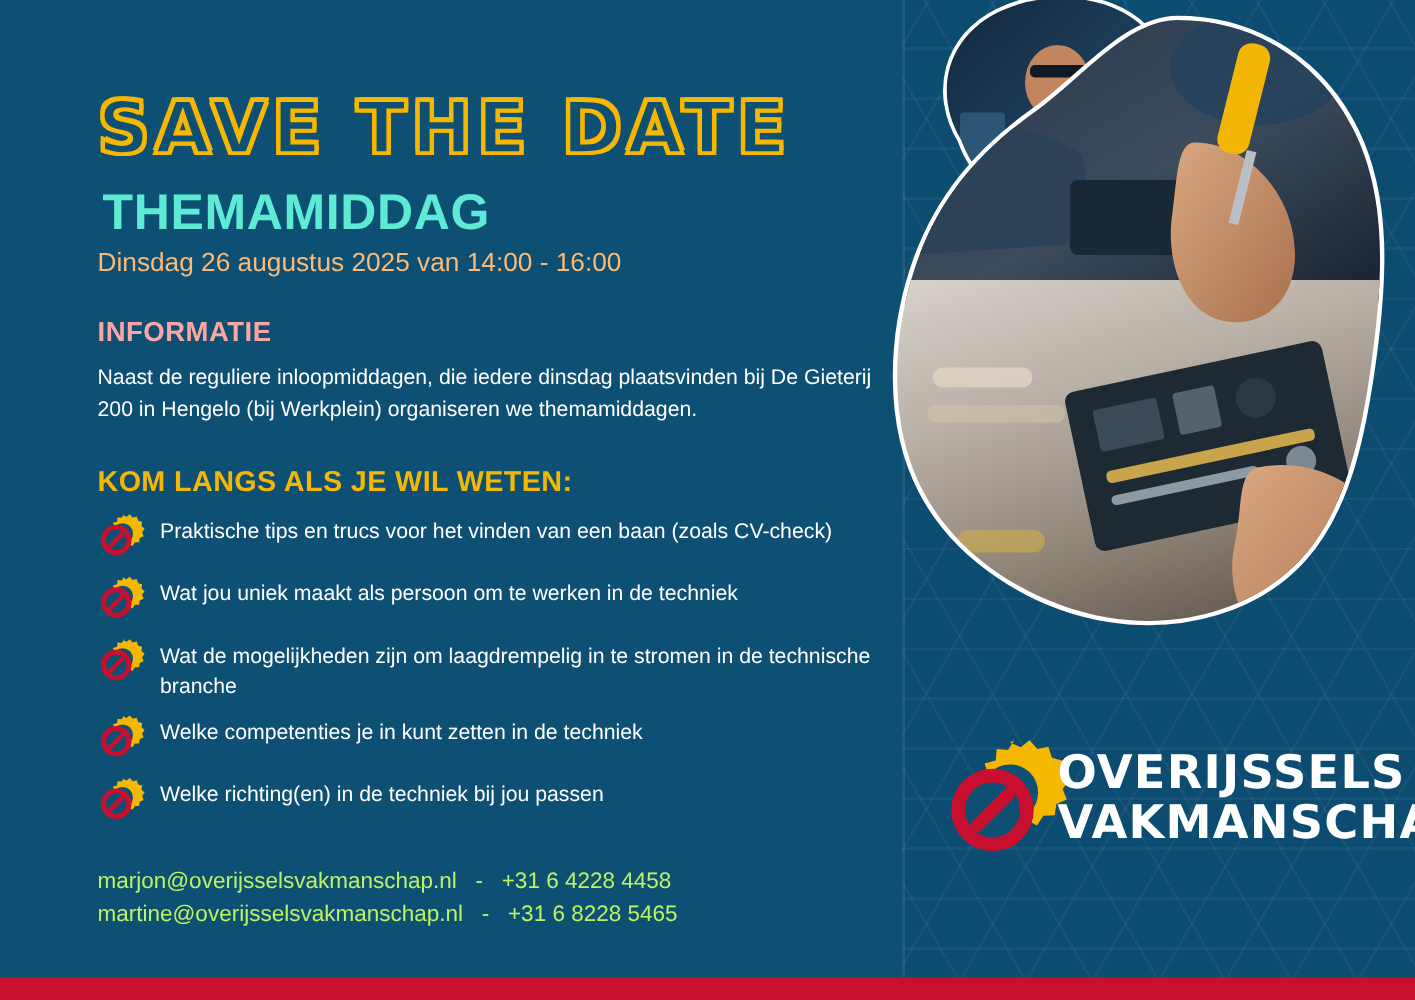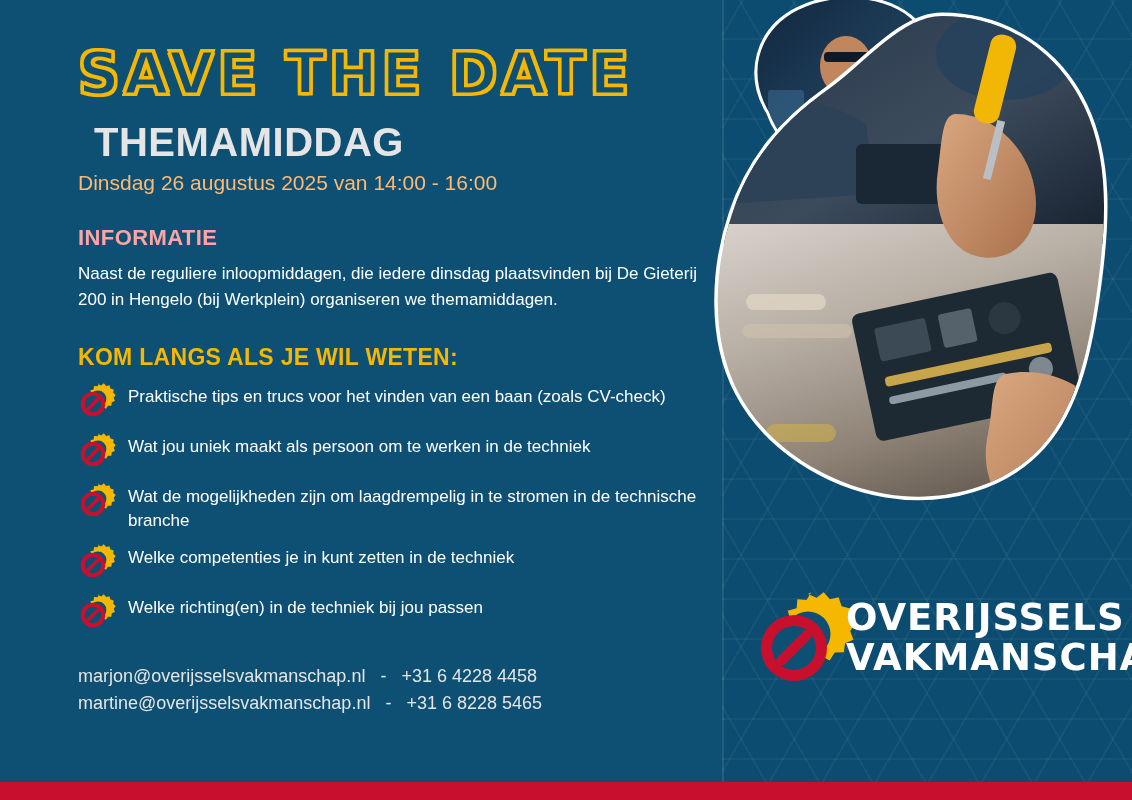--- a/index.html
+++ b/index.html
@@ -51,21 +51,21 @@
     bottom: 0;
     width: 1132px;
     height: 18px;
     background: #c8102e;
   }
 
   
   .content {
     position: absolute;
     left: 78px;
-    top: 44px;
+    top: 72px;
     width: 620px;
   }
 
   .save-the-date {
     font-size: 58px;
     font-weight: bold;
     letter-spacing: 4px;
     color: #0d5074;
     -webkit-text-stroke: 3px #f5b700;
     text-stroke: 3px #f5b700;
@@ -73,23 +73,23 @@
     margin: 0 0 16px 0;
     font-family: "DejaVu Sans", sans-serif;
     text-shadow:
       -2px -2px 0 #f5b700, 2px -2px 0 #f5b700,
       -2px 2px 0 #f5b700, 2px 2px 0 #f5b700;
   }
 
   .themamiddag {
     font-size: 40px;
     font-weight: bold;
-    color: #e5e5e5;
+    color: #5eead4;
     letter-spacing: 0.5px;
-    margin: 0 0 8px 16px;
+    margin: 0 0 8px 4px;
     line-height: 1.05;
   }
 
   .datetime {
     font-size: 21px;
     color: #fdba74;
     font-weight: 400;
     margin: 0 0 30px 0;
   }
 
@@ -142,21 +142,21 @@
 
   .contact-head {
     font-size: 23px;
     font-weight: bold;
     color: #f5b700;
     margin: 0 0 10px 0;
     letter-spacing: 0.3px;
   }
   .contact-line {
     font-size: 18px;
-    color: #e5e5e5;
+    color: #bef264;
     margin-bottom: 6px;
     white-space: pre;
   }
 
   
   .photo-blob {
     position: absolute;
     left: 706px;
     top: -6px;
     width: 420px;

